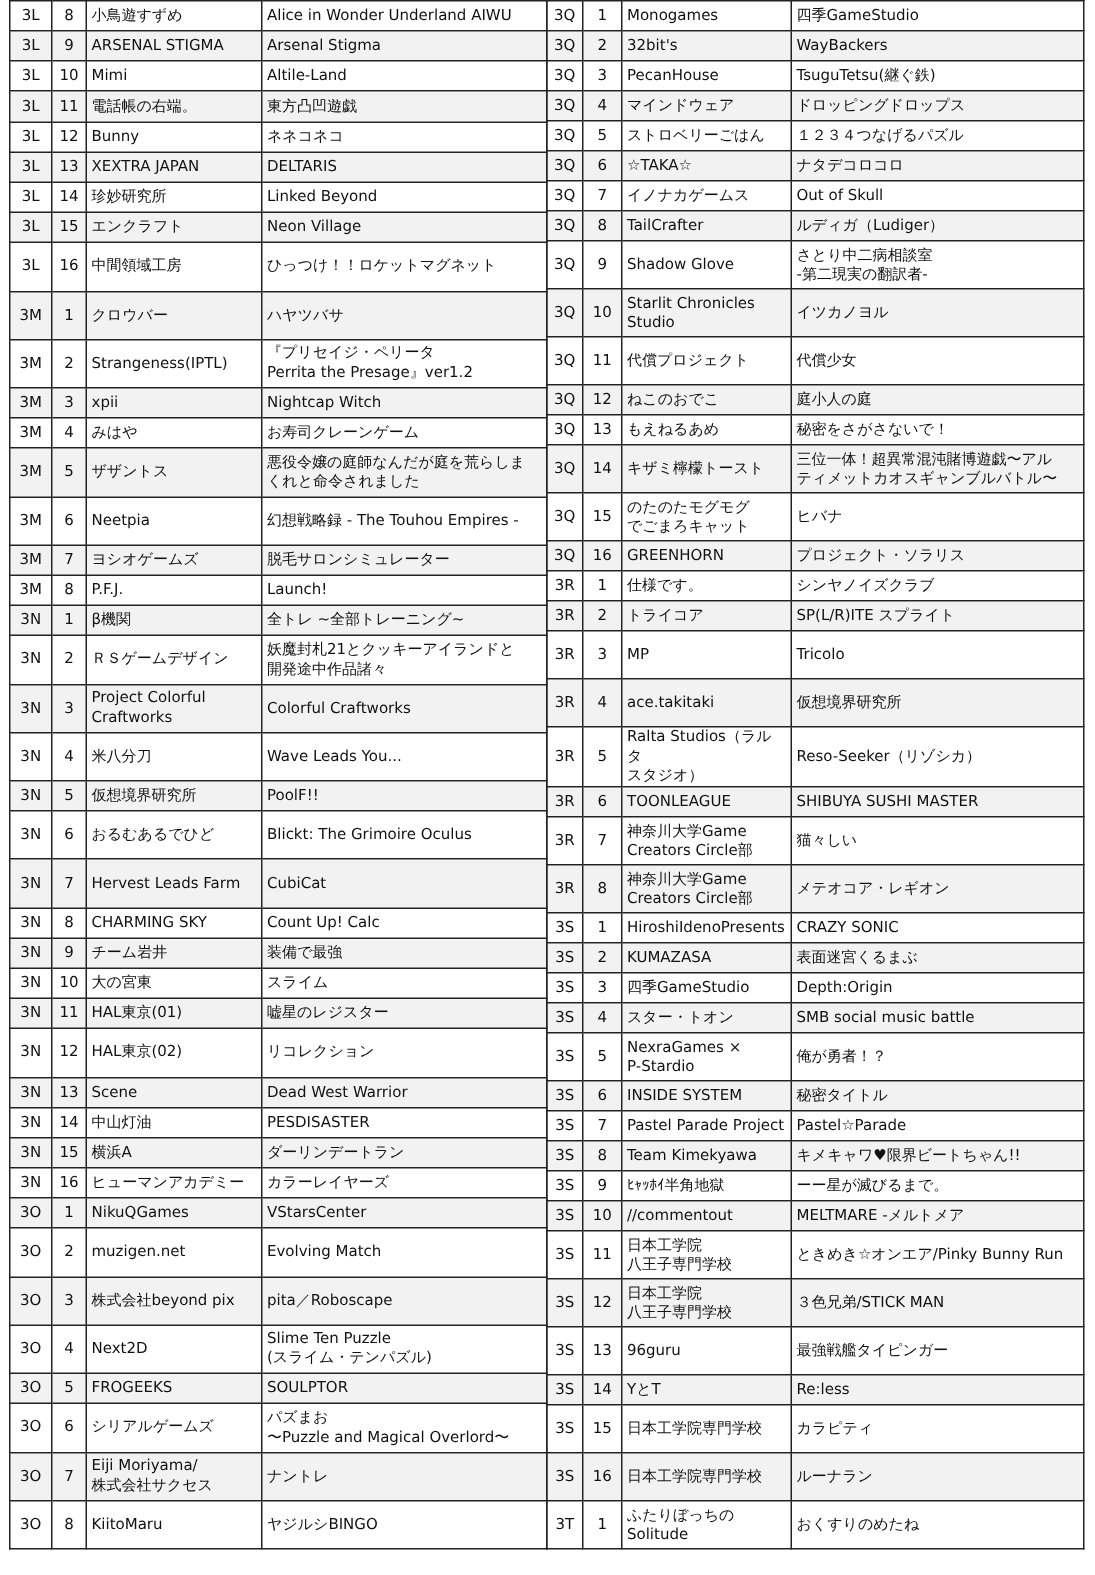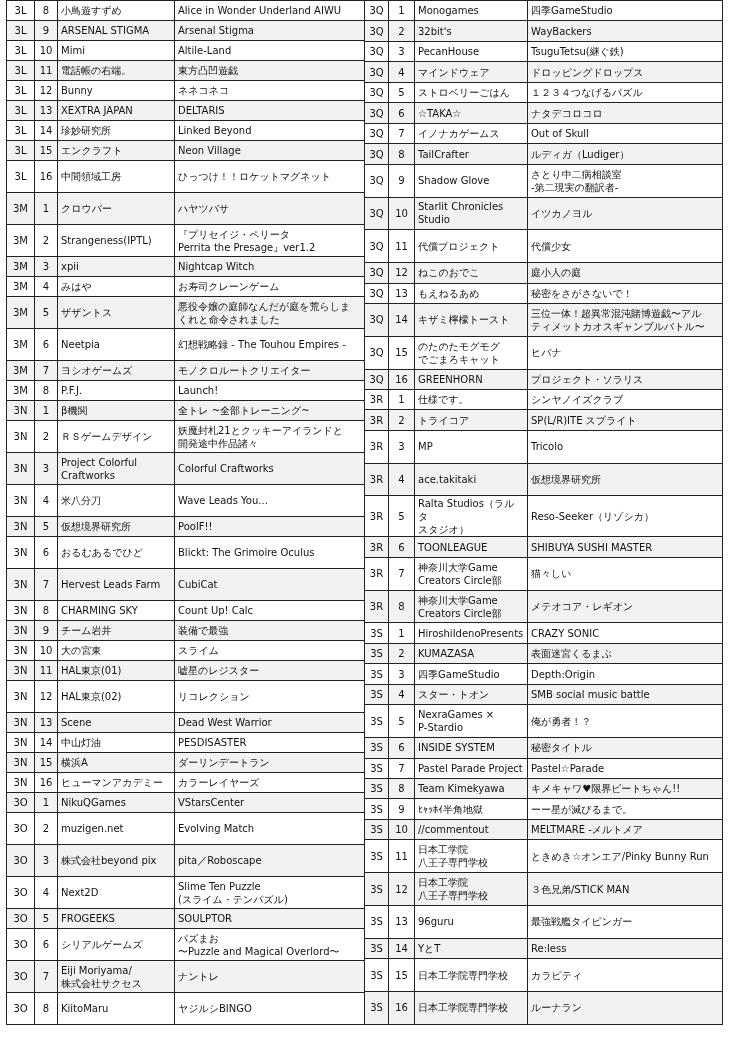--- a/index.html
+++ b/index.html
@@ -250,21 +250,21 @@
           <td class="hall">
             <span class="cell-text">3M</span>
           </td>
           <td class="num">
             <span class="cell-text">7</span>
           </td>
           <td>
             <span class="cell-text">ヨシオゲームズ</span>
           </td>
           <td>
-            <span class="cell-text">モノクロルートクリエイター</span>
+            <span class="cell-text">脱毛サロンシミュレーター</span>
           </td>
         </tr>
         <tr style="height: 20px;">
           <td class="hall">
             <span class="cell-text">3M</span>
           </td>
           <td class="num">
             <span class="cell-text">8</span>
           </td>
           <td>
@@ -1188,15 +1188,30 @@
           <td class="num">
             <span class="cell-text">16</span>
           </td>
           <td>
             <span class="cell-text">日本工学院専門学校</span>
           </td>
           <td>
             <span class="cell-text">ルーナラン</span>
           </td>
         </tr>
+        <tr style="height: 32px;">
+          <td class="hall">
+            <span class="cell-text">3T</span>
+          </td>
+          <td class="num">
+            <span class="cell-text">1</span>
+          </td>
+          <td>
+            <span class="cell-text">ふたりぼっちの
+Solitude</span>
+          </td>
+          <td>
+            <span class="cell-text">おくすりのめたね</span>
+          </td>
+        </tr>
       </tbody>
   </table>
 </div>
 
 </body></html>

